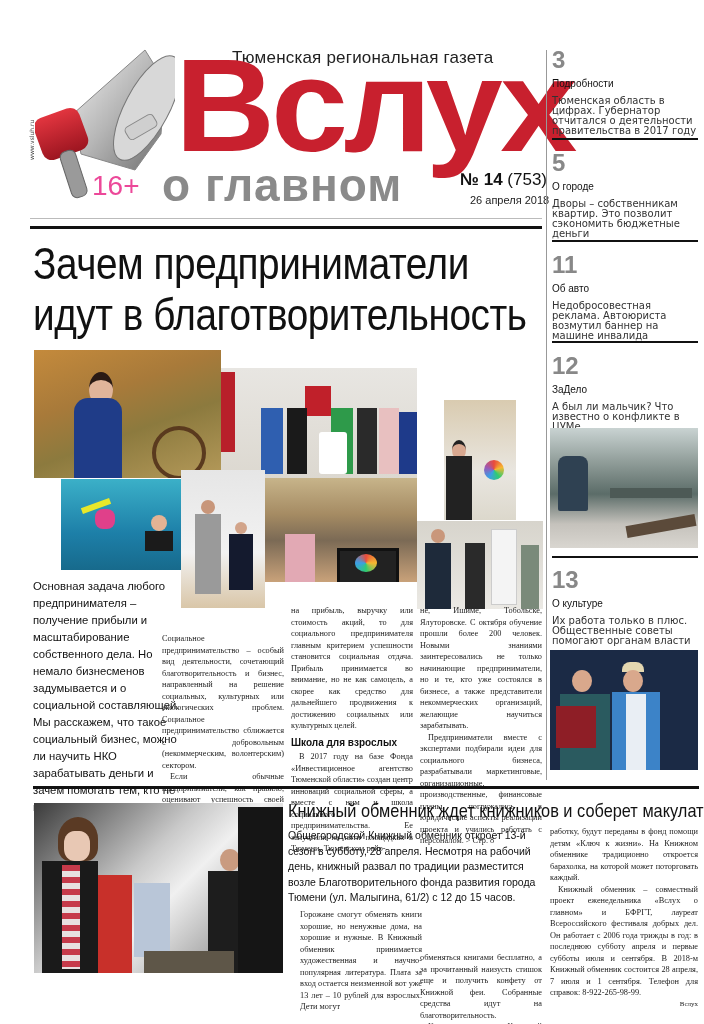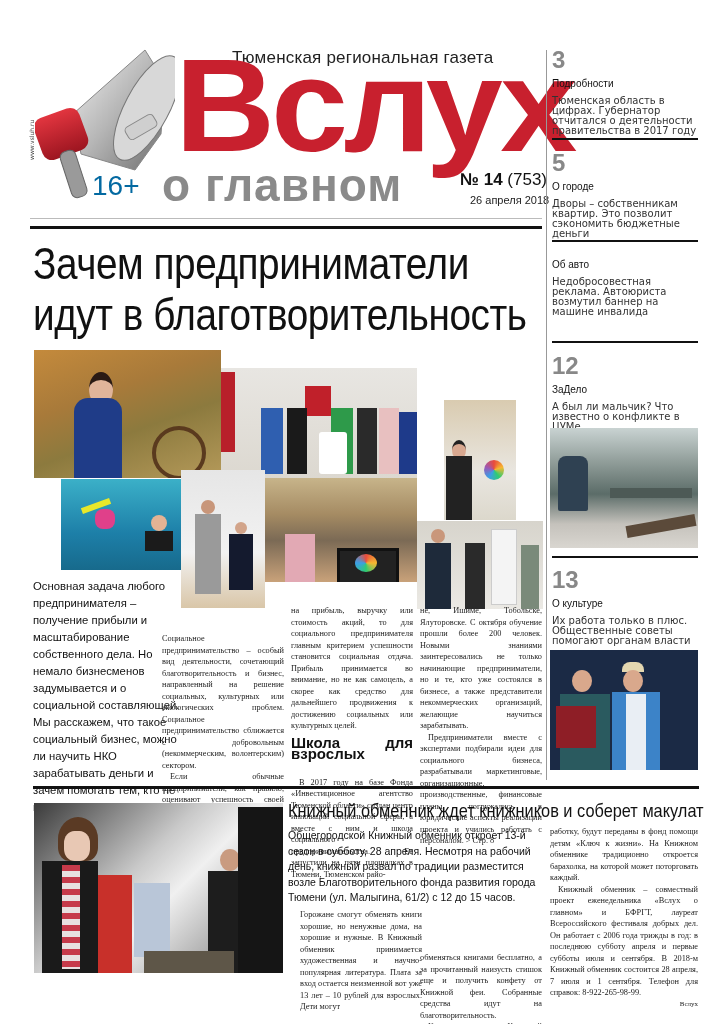--- a/index.html
+++ b/index.html
@@ -3,21 +3,21 @@
 <meta charset="utf-8">
 <style>
   html, body { margin:0; padding:0; background:#fff; }
   body { width:704px; height:1024px; position:relative; overflow:hidden; font-family:"DejaVu Sans", sans-serif; color:#1a1a1a; }
   .abs { position:absolute; }
   
   .megaphone { left:35px; top:42px; width:140px; height:160px; }
   .tagline { left:232px; top:48px; font-size:17px; letter-spacing:0.2px; color:#222; font-family:"Liberation Sans", sans-serif; }
   .brand { left:175px; top:40px; font-size:132px; line-height:1; font-weight:bold; color:#c8202e; font-family:"Liberation Sans", sans-serif; letter-spacing:-4px; transform:scaleX(1.05); transform-origin:left top; }
   .sub { left:162px; top:158px; font-size:46px; font-weight:bold; color:#8a8a8a; font-family:"Liberation Sans", sans-serif; letter-spacing:1px; }
-  .age { left:92px; top:170px; font-size:28px; color:#0369a1; font-family:"Liberation Sans", sans-serif; }
+  .age { left:92px; top:170px; font-size:28px; color:#ec4899; font-family:"Liberation Sans", sans-serif; }
   .issue { left:460px; top:170px; font-size:17px; color:#111; font-family:"Liberation Sans", sans-serif; }
   .issue b { font-weight:bold; }
   .date { left:470px; top:194px; font-size:11px; color:#222; font-family:"Liberation Sans", sans-serif; }
   .site { left:28px; top:160px; font-size:6px; color:#444; transform:rotate(-90deg); transform-origin:left top; white-space:nowrap; }
   .hr-top { left:30px; top:218px; width:512px; height:1px; background:#bbb; }
   .hr-head { left:30px; top:226px; width:512px; height:3px; background:#111; }
   
   .vline { left:546px; top:50px; width:1px; height:730px; background:#999; }
   .toc { left:552px; width:146px; }
   .toc-num { font-size:24px; font-weight:bold; color:#888; line-height:1; font-family:"Liberation Sans", sans-serif; }
@@ -26,21 +26,21 @@
   .toc-rule { left:552px; width:146px; height:2px; background:#111; }
   
   .headline { left:33px; top:238px; font-size:44px; line-height:51px; font-family:"Liberation Sans", sans-serif; color:#111; transform:scaleX(0.88); transform-origin:left top; white-space:nowrap; letter-spacing:-0.5px; }
   
   .photo { position:absolute; overflow:hidden; }
   
   .lead { left:33px; top:578px; width:150px; font-size:11.3px; line-height:17px; color:#111; font-family:"Liberation Sans", sans-serif; }
   .col { font-family:"Liberation Serif", serif; font-size:8.3px; line-height:11.5px; color:#222; text-align:justify; }
   .col p { margin:0; text-indent:8px; }
   .col p.noind { text-indent:0; }
-  .subh { font-family:"Liberation Sans", sans-serif; font-weight:bold; font-size:15px; margin:5px 0 17px; color:#111; }
+  .subh { font-family:"Liberation Sans", sans-serif; font-weight:bold; font-size:10px; margin:5px 0 3px; color:#111; }
   .hr-mid { left:33px; top:786px; width:666px; height:3px; background:#111; }
   .h2 { left:288px; top:800px; font-size:19px; font-family:"Liberation Sans", sans-serif; color:#111; white-space:nowrap; transform:scaleX(0.86); transform-origin:left top; }
   .lead2 { left:288px; top:828px; width:262px; font-size:10.5px; line-height:15.5px; font-family:"Liberation Sans", sans-serif; color:#111; }
   .sign { text-align:right; font-size:7px; }
 </style>
 </head>
 <body>
 
 <div class="abs site">www.vsluh.ru</div>
 
@@ -85,20 +85,21 @@
 <div class="abs toc-rule" style="top:138px;"></div>
 
 <div class="abs toc" style="top:151px;">
   <div class="toc-num">5</div>
   <div class="toc-sec">О городе</div>
   <div class="toc-desc">Дворы – собственникам квартир. Это позволит сэкономить бюджетные деньги</div>
 </div>
 <div class="abs toc-rule" style="top:240px;"></div>
 
 <div class="abs toc" style="top:253px;">
+  <div class="toc-num">11</div>
   <div class="toc-sec">Об авто</div>
   <div class="toc-desc">Недобросовестная реклама. Автоюриста возмутил баннер на машине инвалида</div>
 </div>
 <div class="abs toc-rule" style="top:341px;"></div>
 
 <div class="abs toc" style="top:354px;">
   <div class="toc-num">12</div>
   <div class="toc-sec">ЗаДело</div>
   <div class="toc-desc">А был ли мальчик? Что известно о конфликте в ЦУМе</div>
 </div>

